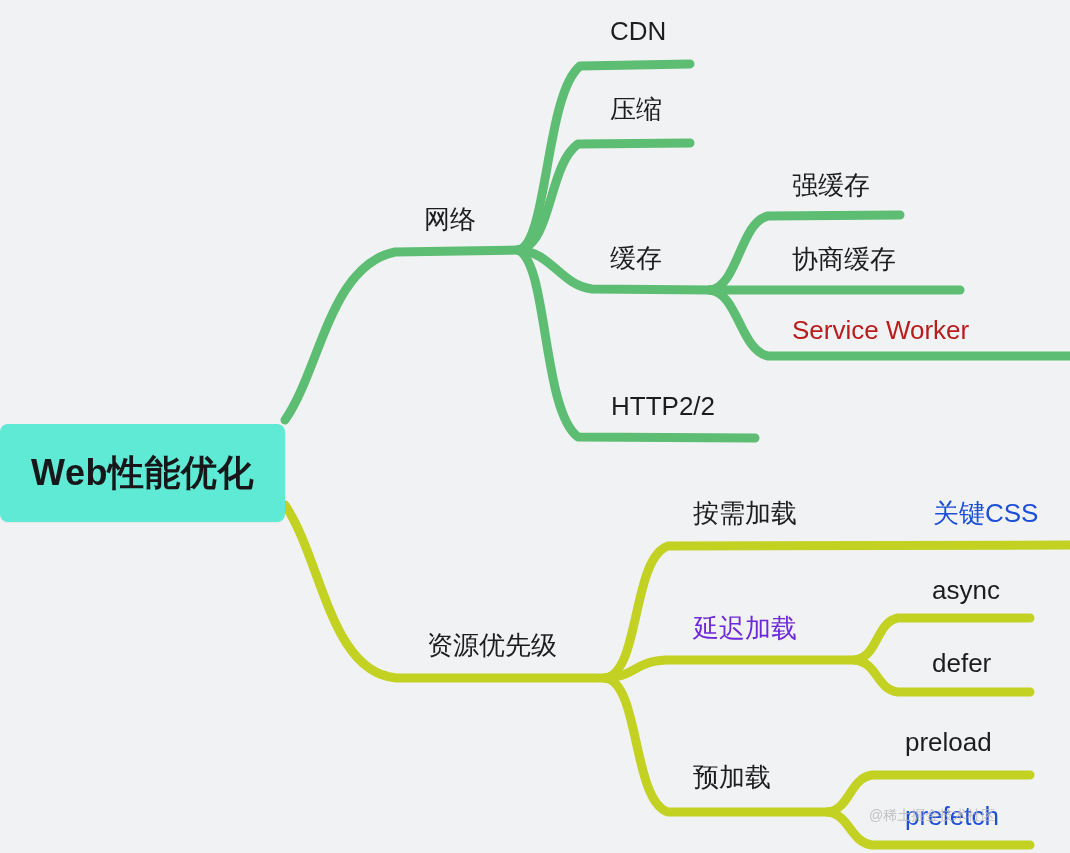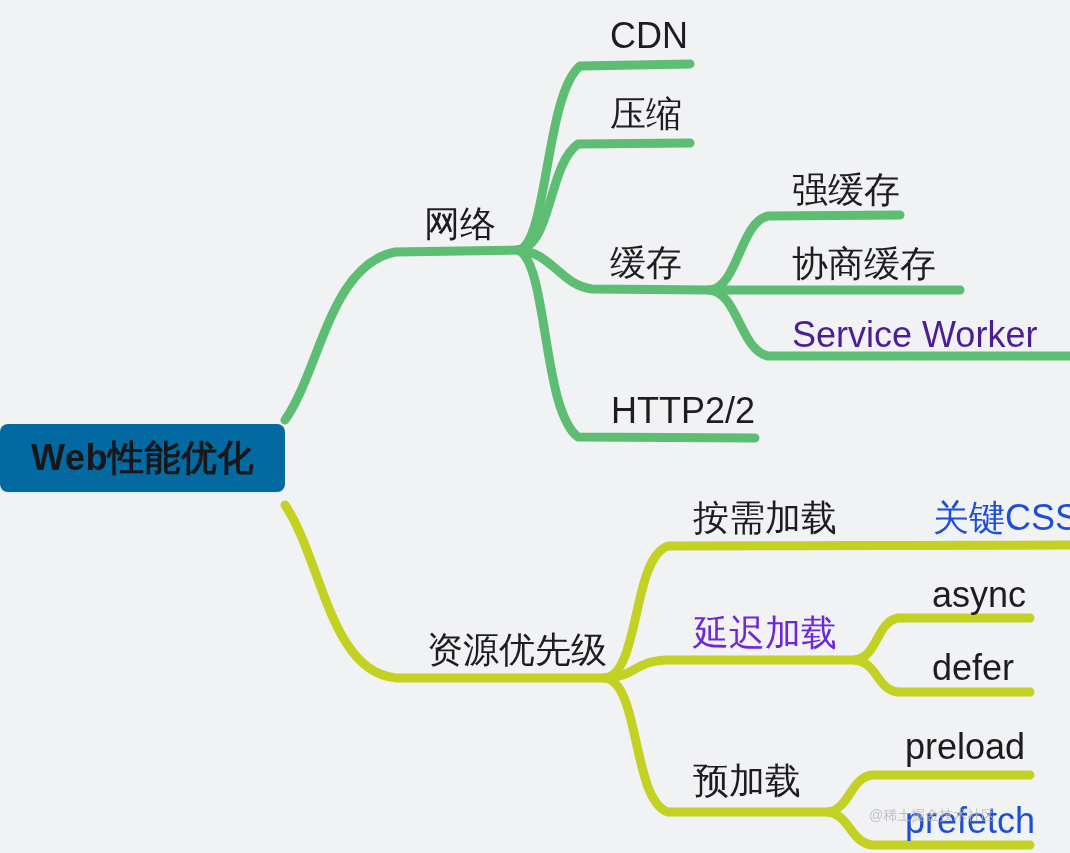--- a/index.html
+++ b/index.html
@@ -18,21 +18,21 @@
   #wires {
     position: absolute;
     left: 0;
     top: 0;
     width: 1070px;
     height: 853px;
   }
   .node-label {
     position: absolute;
     color: #1d1d1f;
-    font-size: 36px;
+    font-size: 26px;
     line-height: 1;
     white-space: nowrap;
     font-family: "Liberation Sans", "DejaVu Sans", sans-serif;
   }
   .root-node {
     position: absolute;
     background: #ffffff;
     border-radius: 8px;
     display: flex;
     align-items: center;
@@ -90,39 +90,39 @@
       <path class="wire-yellow" d="M 855,660 C 878,657 876,622 898,618 L 1030,618" stroke="#c2d122"></path>
 
       <path class="wire-yellow" d="M 855,660 C 878,663 876,689 898,692 L 1030,692" stroke="#c2d122"></path>
 
       <path class="wire-yellow" d="M 828,812 C 850,809 850,778 872,775 L 1030,775" stroke="#c2d122"></path>
 
       <path class="wire-yellow" d="M 828,812 C 850,815 850,842 872,845 L 1030,845" stroke="#c2d122"></path>
     </g>
   </svg>
 
-  <div class="root-node" style="left: 0px; top: 424px; width: 285px; height: 68px; background: #0369a1;">
+  <div class="root-node" style="left: 0px; top: 424px; width: 285px; height: 98px; background: #5eead4;">
     <span class="root-text">Web性能优化</span>
   </div>
 
   <div class="node-label" style="left: 424px; top: 206px; color: rgb(29, 29, 31);">网络</div>
 
   <div class="node-label" style="left: 610px; top: 18px; color: rgb(29, 29, 31);">CDN</div>
 
   <div class="node-label" style="left: 610px; top: 96px; color: rgb(29, 29, 31);">压缩</div>
 
   <div class="node-label" style="left: 610px; top: 245px; color: rgb(29, 29, 31);">缓存</div>
 
   <div class="node-label" style="left: 611px; top: 393px; color: rgb(29, 29, 31);">HTTP2/2</div>
 
   <div class="node-label" style="left: 792px; top: 172px; color: rgb(29, 29, 31);">强缓存</div>
 
   <div class="node-label" style="left: 792px; top: 246px; color: rgb(29, 29, 31);">协商缓存</div>
 
-  <div class="node-label" style="left: 792px; top: 317px; color: #4c1d95;">Service Worker</div>
+  <div class="node-label" style="left: 792px; top: 317px; color: #b91c1c;">Service Worker</div>
 
   <div class="node-label" style="left: 427px; top: 632px; color: rgb(29, 29, 31);">资源优先级</div>
 
   <div class="node-label" style="left: 693px; top: 500px; color: rgb(29, 29, 31);">按需加载</div>
 
   <div class="node-label" style="left: 693px; top: 615px; color: #6d28d9;">延迟加载</div>
 
   <div class="node-label" style="left: 693px; top: 766px; color: rgb(29, 29, 31); font-family: Liberation Mono, monospace;">预加载</div>
 
   <div class="node-label" style="left: 933px; top: 500px; color: #1d4ed8;">关键CSS</div>

